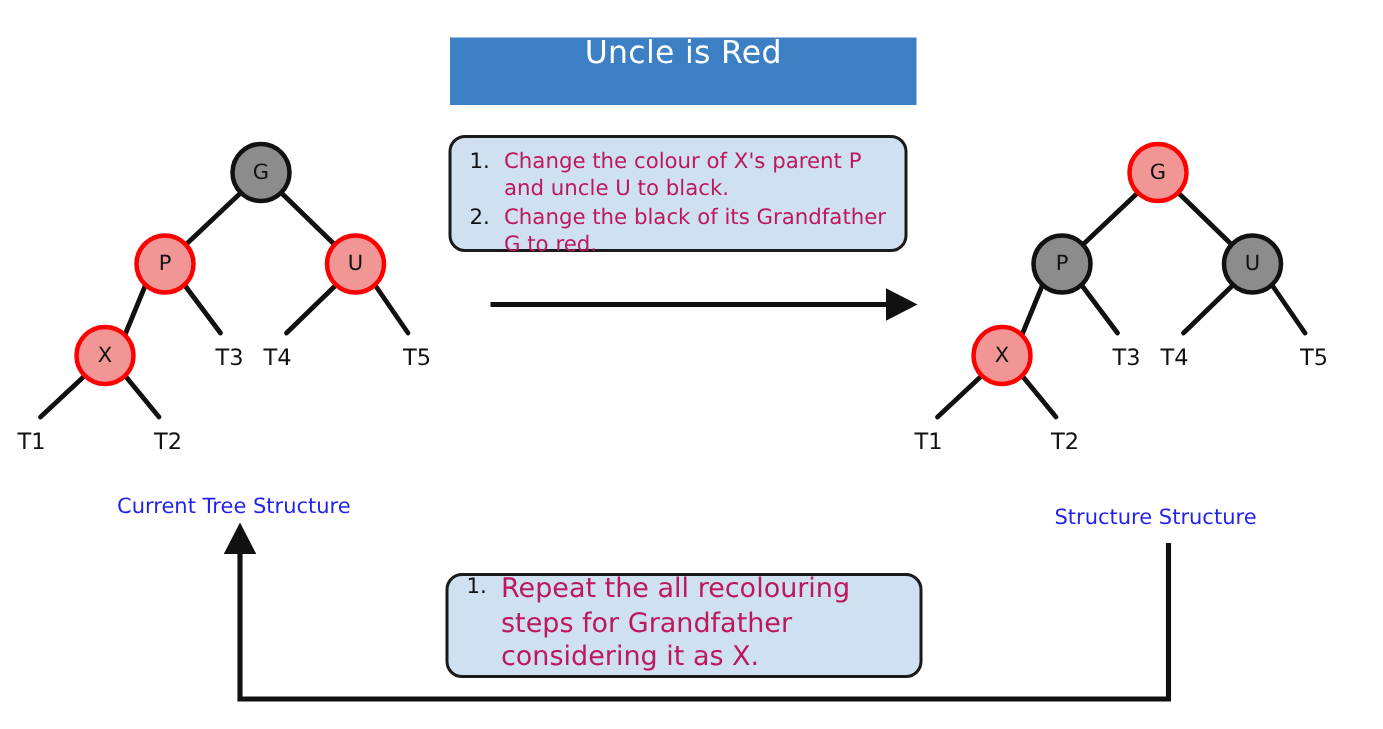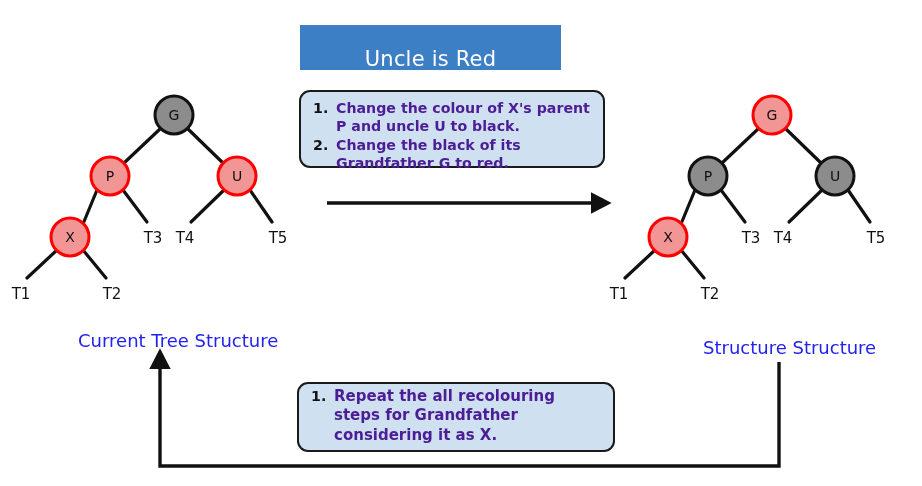--- a/index.html
+++ b/index.html
@@ -13,25 +13,25 @@
     position: relative;
     overflow: hidden;
     font-family: "DejaVu Sans", "Liberation Sans", sans-serif;
   }
 
   
   #header-banner {
     position: absolute;
     left: 300px;
     top: 25px;
-    width: 261px;
+    width: 311px;
     height: 45px;
     background: #3c7fc4;
     display: flex;
-    align-items: flex-end;
+    align-items: flex-start;
     justify-content: center;
   }
   #header-banner .title {
     color: #ffffff;
     font-size: 21px;
     font-weight: 400;
     letter-spacing: 0.2px;
     line-height: 1;
   }
 
@@ -47,25 +47,24 @@
   .note-list {
     margin: 0;
     padding: 0;
     list-style: none;
     counter-reset: noteitem;
   }
   .note-list li {
     counter-increment: noteitem;
     position: relative;
     padding-left: 27px;
-    color: #4c1d95;
+    color: #be185d;
     font-size: 14.2px;
     line-height: 1.27;
     margin-bottom: 1px;
-    font-weight: bold;
   }
   .note-list li::before {
     content: counter(noteitem) ".";
     position: absolute;
     left: 4px;
     top: 0;
     font-size: 14.2px;
     color: #111111;
   }
 
@@ -77,28 +76,28 @@
   }
   #note-bottom {
     left: 297px;
     top: 382px;
     width: 318px;
     height: 70px;
     display: flex;
     align-items: center;
   }
   #note-bottom .note-list li {
-    font-size: 15px;
+    font-size: 18px;
   }
 
   
   .caption {
     position: absolute;
     color: #2222ee;
-    font-size: 18px;
+    font-size: 14px;
     white-space: nowrap;
   }
   #caption-left  { left: 78px;  top: 330px; }
   #caption-right { left: 703px; top: 337px; }
 
   
   svg.layer {
     position: absolute;
     left: 0;
     top: 0;

